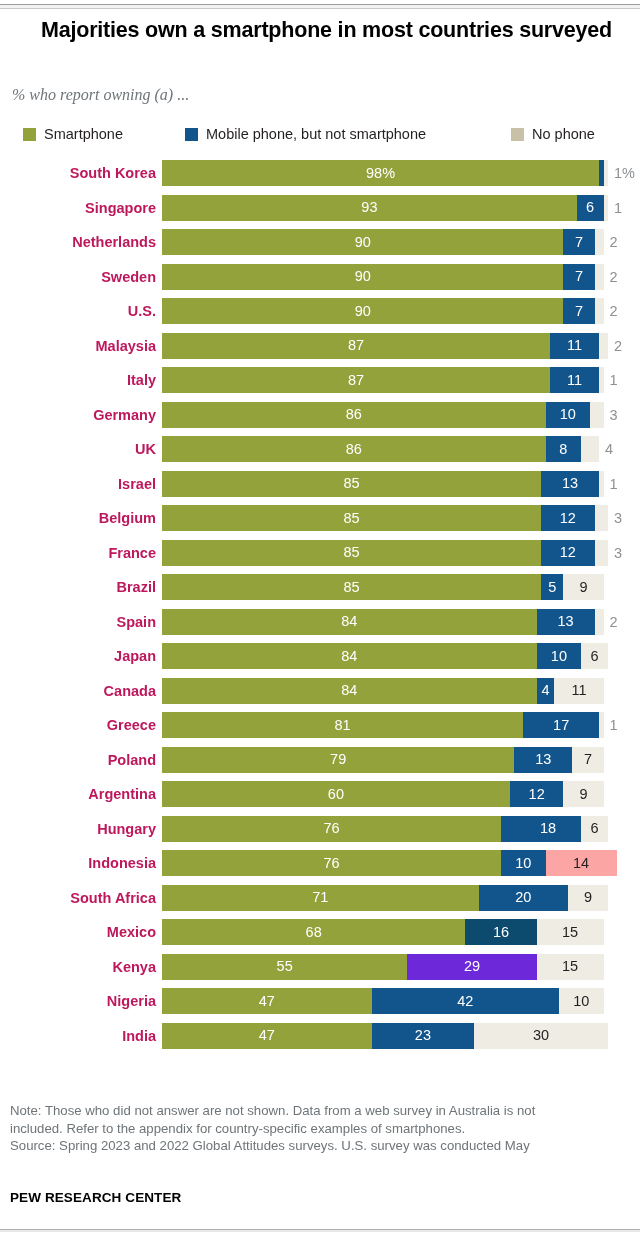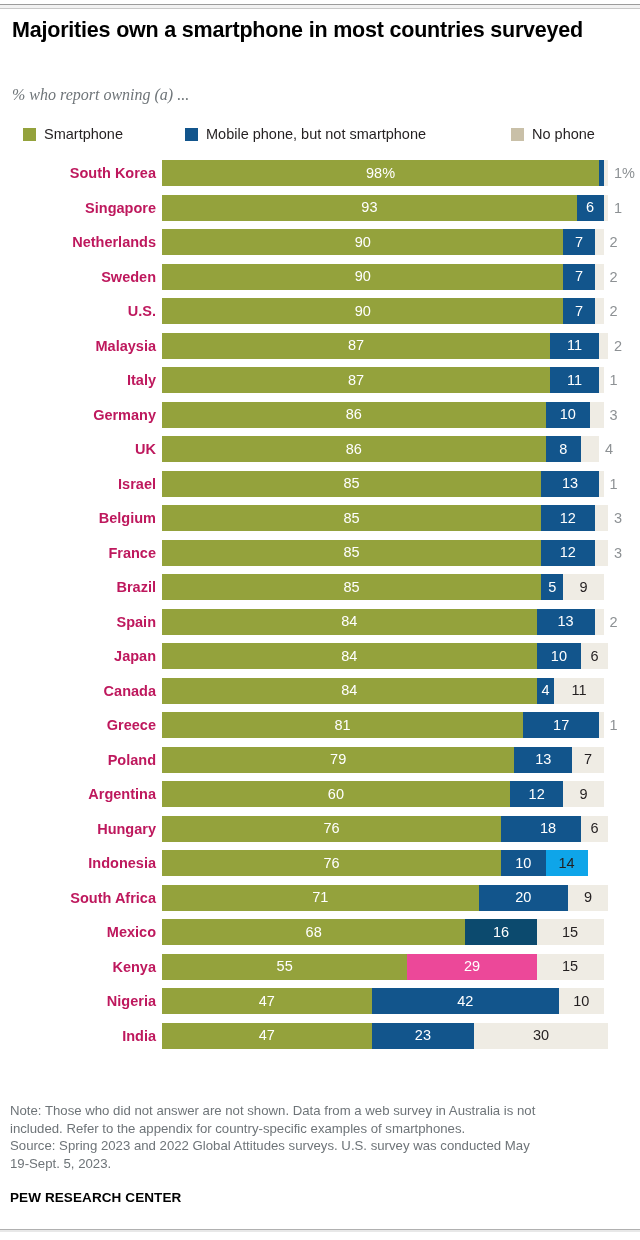--- a/index.html
+++ b/index.html
@@ -10,21 +10,21 @@
     overflow:hidden;
   }
   .page{position:relative;width:640px;height:1240px;box-sizing:border-box;}
 
   .top-rule{position:absolute;left:0;top:4px;width:640px;height:3px;
     border-top:1px solid #9c9c9c;border-bottom:1px solid #c8c8c8;background:#f2f2f2;}
 
   .title{
     position:absolute;left:12px;top:18px;width:600px;
     font-size:21.5px;font-weight:bold;color:#000000;
-    line-height:25px;letter-spacing:-0.2px;
+    line-height:25px;letter-spacing:-0.2px;text-align:right;
   }
   .subtitle{
     position:absolute;left:12px;top:86px;
     font-family:"Liberation Serif", serif;
     font-style:italic;font-size:16px;color:#6e7478;
   }
 
   .legend{position:absolute;left:14px;top:124px;width:612px;height:20px;}
   .legend-item{position:absolute;top:0;height:20px;display:flex;align-items:center;}
   .legend-item.a{left:9px;}
@@ -360,21 +360,21 @@
       </div>
       <div class="row">
         <div class="country">Indonesia</div>
         <div class="track">
           <div class="seg seg-sp" style="left: 0px; width: 338.96px; background: rgb(148, 162, 60);">
             <span class="seg-val val-white">76</span>
           </div>
           <div class="seg seg-mb" style="left: 338.96px; width: 44.6px; background: rgb(18, 85, 140);">
             <span class="seg-val val-white">10</span>
           </div>
-          <div class="seg seg-np" style="left: 383.56px; width: 42px; background: #0ea5e9; text-align: center;">
+          <div class="seg seg-np" style="left: 383.56px; width: 71px; background: #fca5a5; text-align: center;">
             <span class="seg-val val-dark">14</span>
           </div>
         </div>
       </div>
       <div class="row">
         <div class="country">South Africa</div>
         <div class="track">
           <div class="seg seg-sp" style="left: 0px; width: 316.66px; background: rgb(148, 162, 60);">
             <span class="seg-val val-white">71</span>
           </div>
@@ -399,21 +399,21 @@
             <span class="seg-val val-dark">15</span>
           </div>
         </div>
       </div>
       <div class="row">
         <div class="country">Kenya</div>
         <div class="track">
           <div class="seg seg-sp" style="left: 0px; width: 245.3px; background: rgb(148, 162, 60);">
             <span class="seg-val val-white">55</span>
           </div>
-          <div class="seg seg-mb" style="left: 245.3px; width: 129.34px; background: #ec4899;">
+          <div class="seg seg-mb" style="left: 245.3px; width: 129.34px; background: #6d28d9;">
             <span class="seg-val val-white">29</span>
           </div>
           <div class="seg seg-np" style="left: 374.64px; width: 66.9px; background: rgb(239, 236, 228);">
             <span class="seg-val val-dark">15</span>
           </div>
         </div>
       </div>
       <div class="row">
         <div class="country">Nigeria</div>
         <div class="track">
@@ -441,19 +441,18 @@
             <span class="seg-val val-dark">30</span>
           </div>
         </div>
       </div>
     </div>
 
   <div class="notes">
     <p>Note: Those who did not answer are not shown. Data from a web survey in Australia is not</p>
     <p>included. Refer to the appendix for country-specific examples of smartphones.</p>
     <p>Source: Spring 2023 and 2022 Global Attitudes surveys. U.S. survey was conducted May</p>
-    <p>19-Sept. 5, 2023.</p>
   </div>
 
   <div class="brand">PEW RESEARCH CENTER</div>
 
   <div class="bottom-rule"></div>
 </div>
 
 </body></html>

